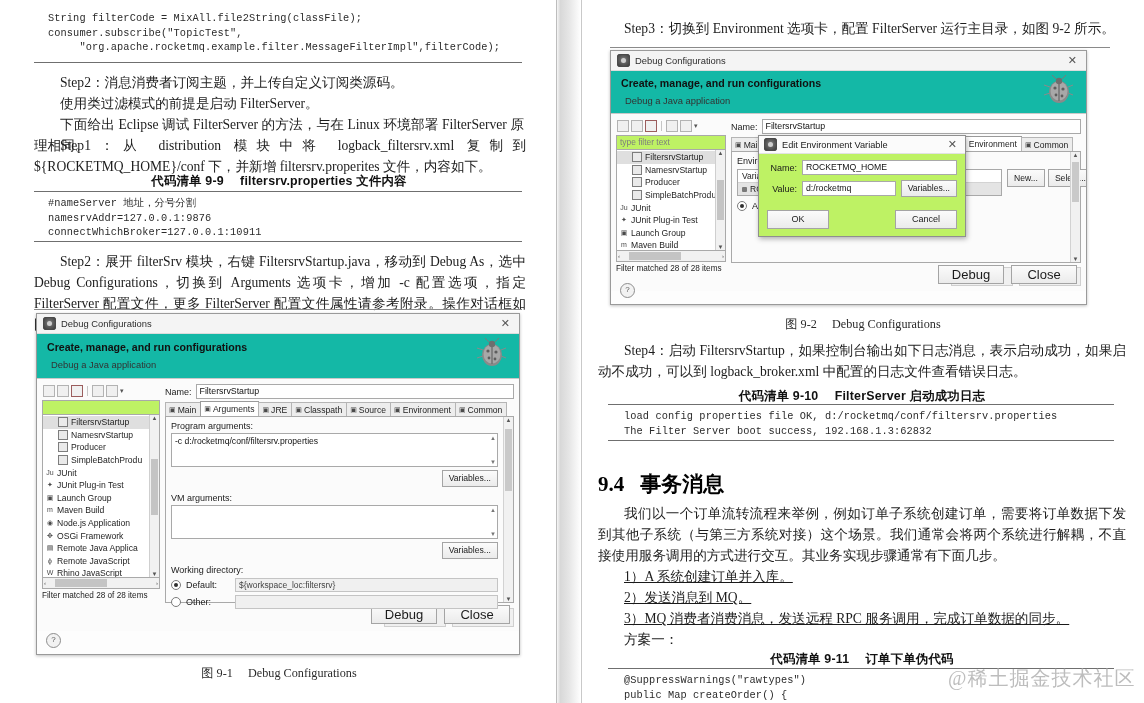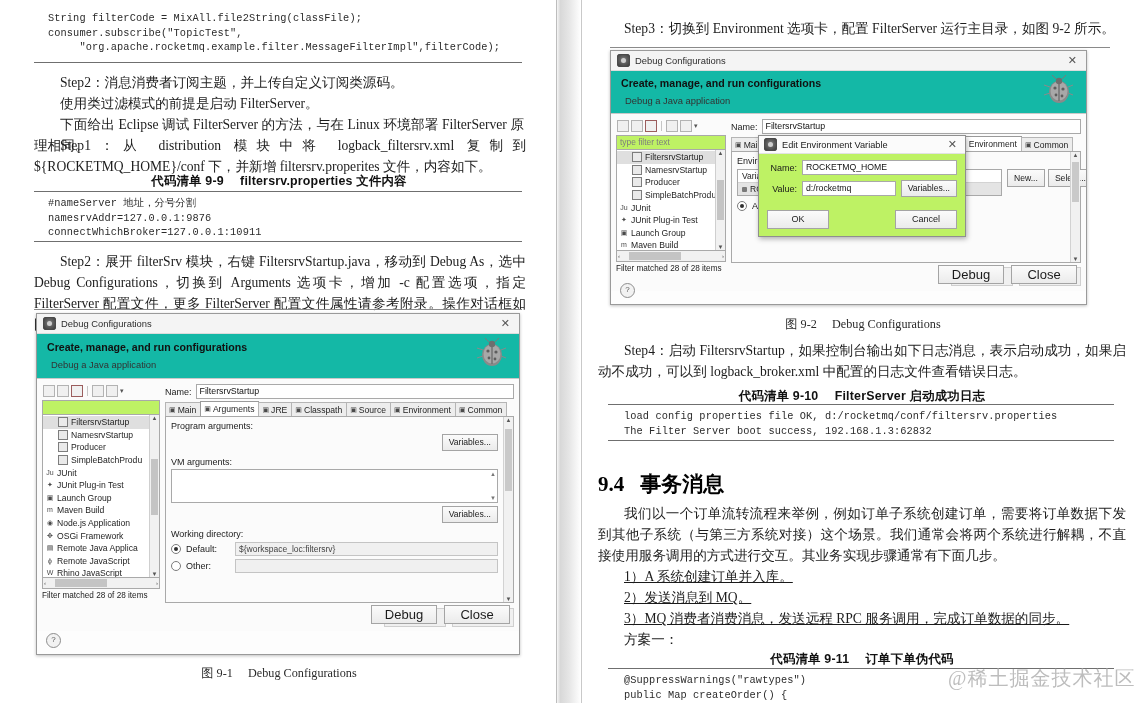--- a/index.html
+++ b/index.html
@@ -536,20 +536,27 @@
               </span>
               <span class="tab">
                 <span class="tab-ico">▣</span>
                 <span>Common</span>
               </span>
             </div>
 
           <div class="panel" style="height:176px;">
             <div style="padding-right:10px;">
               <div class="fld-label">Program arguments:</div>
+              <div class="textarea" style="height:28px;">
+                <span>-c d:/rocketmq/conf/filtersrv.properties</span>
+                <span class="ta-spin">
+                    <span>▲</span>
+                    <span>▼</span>
+                  </span>
+              </div>
               <div class="btn-row-right">
                 <span class="btn">Variables...</span>
               </div>
 
               <div class="fld-label" style="margin-top:6px;">VM arguments:</div>
               <div class="textarea" style="height:28px;">
                 <span></span>
                 <span class="ta-spin">
                     <span>▲</span>
                     <span>▼</span>

